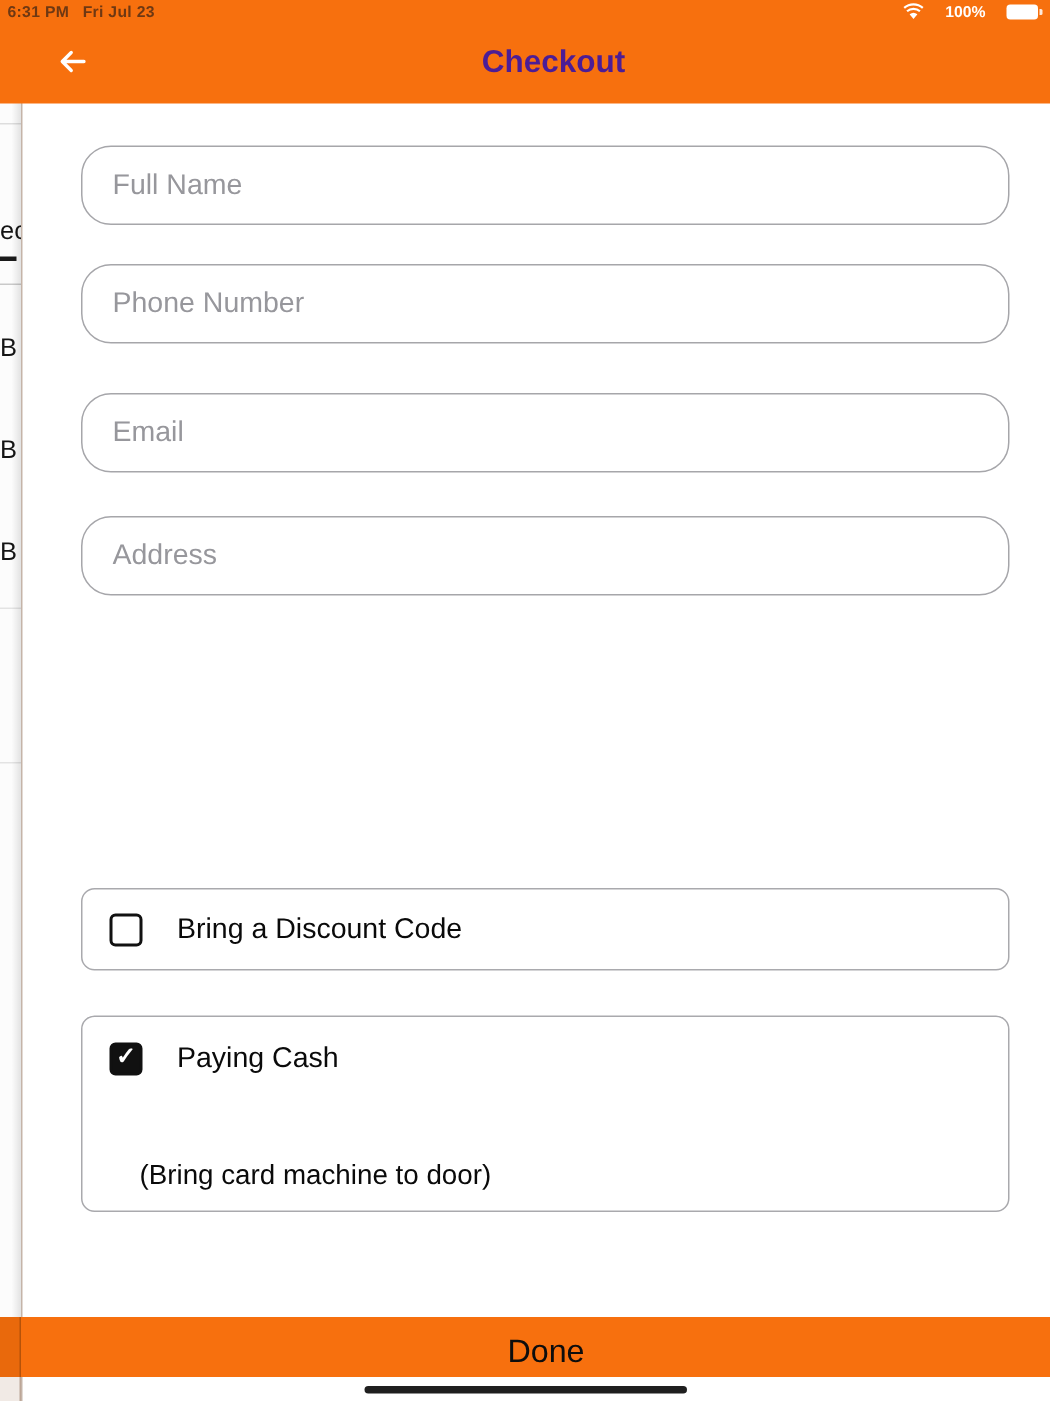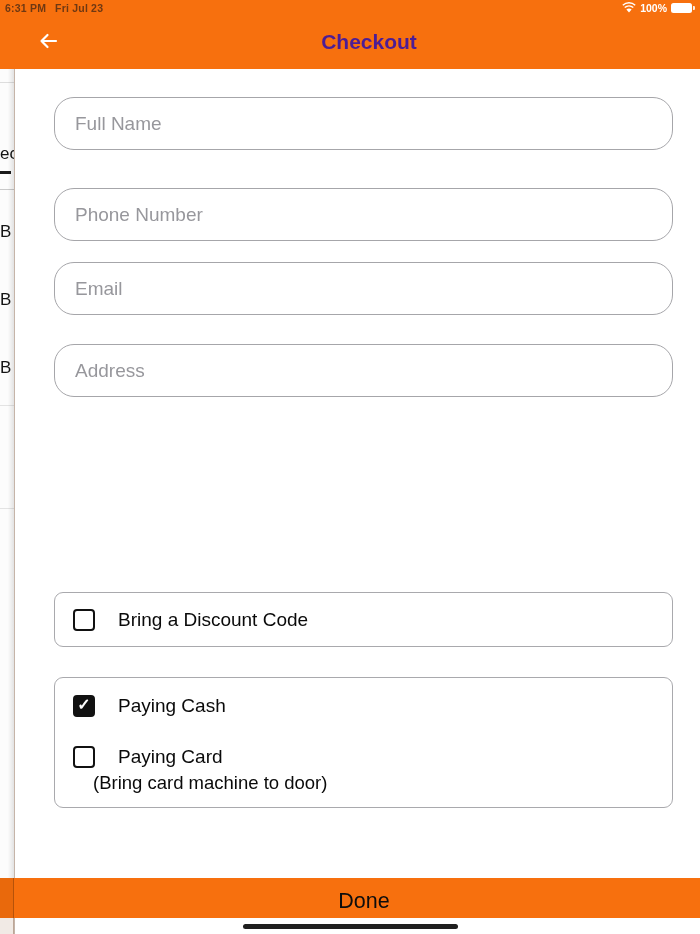--- a/index.html
+++ b/index.html
@@ -45,21 +45,21 @@
     padding-left: 38px;
   }
   .status-left {
     position: absolute; left: 5px; top: 2px;
     font-size: 10.5px; font-weight: bold; letter-spacing: 0.2px;
     color: #6E3813;
   }
   .status-left .date { margin-left: 9px; }
   .status-right {
     position: absolute; right: 8px; top: 2px; height: 11px;
-    display: flex; align-items: center; gap: 4px;
+    display: flex; align-items: center; gap: 14px;
     color: #FFFFFF; font-size: 10.5px; font-weight: bold;
   }
   .wifi-svg { display: block; }
   .battery {
     position: relative; width: 21px; height: 10px;
     border-radius: 2.5px; background: #FFFFFF;
   }
   .battery::after {
     content: ""; position: absolute; right: -3px; top: 3px;
     width: 2px; height: 4px; background: rgba(255,255,255,0.85);
@@ -164,42 +164,38 @@
     </div>
     <button class="nav-back">
       <svg width="24" height="24" viewBox="0 0 24 24">
         <path d="M21 11 H6.5 M6.5 11 L12.5 5 M6.5 11 L12.5 17" stroke="#FFFFFF" stroke-width="2.2" fill="none" stroke-linecap="round"></path>
       </svg>
     </button>
     <span class="nav-title">Checkout</span>
   </div>
 
   <input class="field" style="top: 97px;" placeholder="Full Name">
-  <input class="field" style="top: 188px;" placeholder="Phone Number">
+  <input class="field" style="top: 176px;" placeholder="Phone Number">
   <input class="field" style="top: 262px;" placeholder="Email">
   <input class="field" style="top: 344px;" placeholder="Address">
 
   <div class="box" style="top:592px; height:55px;">
     <div class="check-row" style="top:16px;">
       <span class="checkbox"></span>
       <span class="check-label">Bring a Discount Code</span>
     </div>
   </div>
 
   <div class="box" style="top:677px; height:131px;">
     <div class="check-row" style="top:17px;">
       <span class="checkbox checked">
         <span class="tick">✓</span>
       </span>
       <span class="check-label">Paying Cash</span>
     </div>
-    <div class="check-row" style="top:68px;">
-      <span class="checkbox"></span>
-      <span class="check-label">Paying Card</span>
-    </div>
     <span class="card-note">(Bring card machine to door)</span>
   </div>
 
   <button class="footer">
     <span class="footer-left-shade"></span>
     <span class="done-label">Done</span>
     <span class="home-indicator"></span>
   </button>
 
 </div>

